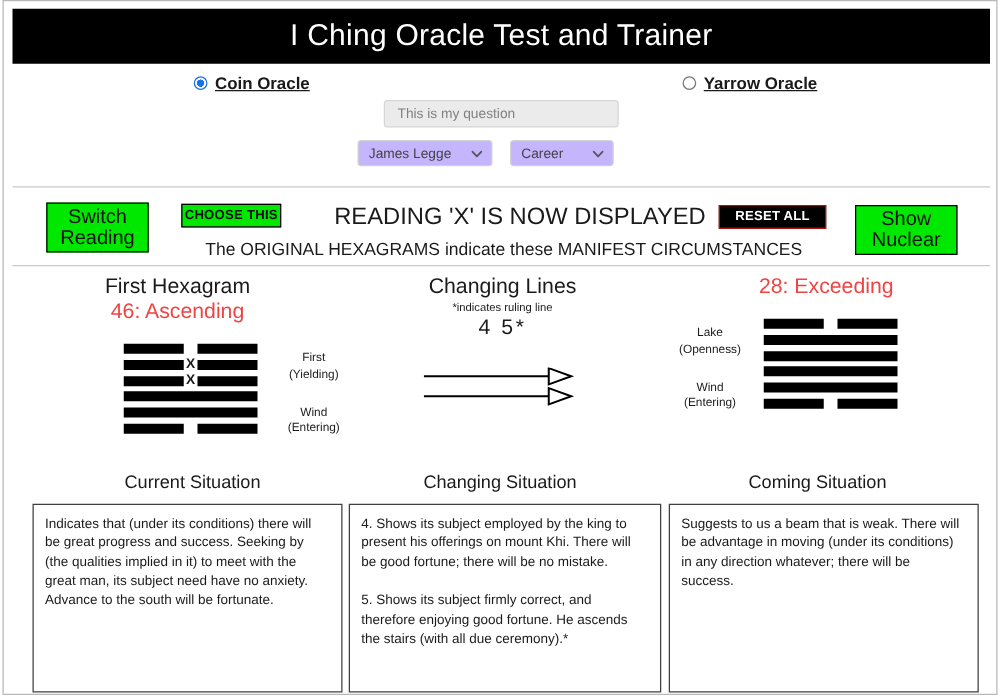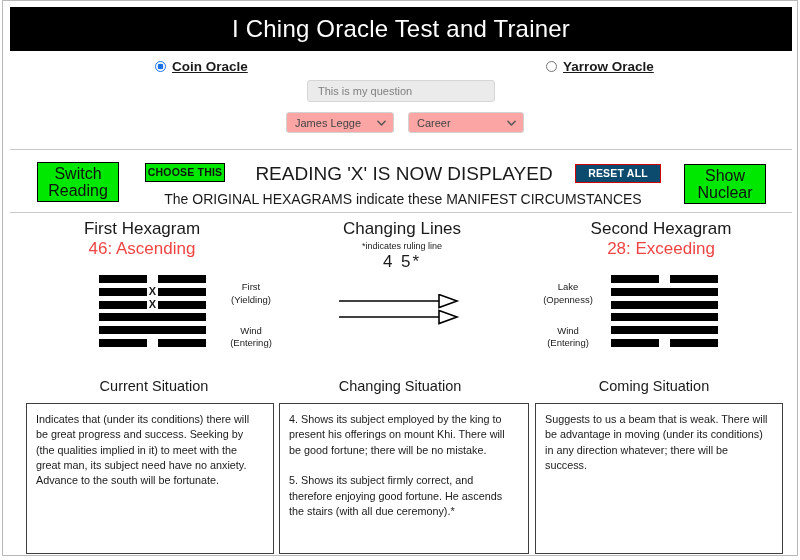--- a/index.html
+++ b/index.html
@@ -96,40 +96,40 @@
     padding: 0 0 0 10px;
     outline: none;
   }
   .question-input::placeholder { color: #808080; opacity: 1; }
 
   .sel {
     position: absolute;
     top: 111px;
     height: 21px;
     box-sizing: border-box;
-    background: #fca5a5;
+    background: #c4b5fd;
     border: 1px solid #d2d2d2;
     border-radius: 3px;
     font-size: 11px;
     color: #444;
     display: flex;
     align-items: center;
     padding-left: 8px;
   }
   .sel .caret {
     position: absolute;
     right: 8px;
     top: 50%;
     transform: translateY(-55%);
     width: 8px;
     height: 8px;
   }
   .sel .caret svg { display: block; }
   .sel-translator { left: 283px; width: 108px; }
-  .sel-topic      { left: 405px; width: 116px; }
+  .sel-topic      { left: 405px; width: 83px; }
 
   
   .hr-top {
     position: absolute;
     left: 7px;
     top: 148px;
     width: 782px;
     height: 1px;
     background: #c9c9c9;
   }
@@ -143,21 +143,21 @@
     text-align: center;
     cursor: pointer;
     padding: 0;
     line-height: 1.08;
   }
   .btn-green {
     background: #00e800;
     color: #111111;
   }
   .btn-red {
-    background: #0c4a6e;
+    background: #000000;
     color: #ffffff;
     border: 1px solid #d40000;
   }
   #switch-reading {
     left: 34px; top: 161px; width: 82px; height: 40px;
     font-size: 16px;
   }
   #choose-this {
     left: 142px; top: 162px; width: 80px; height: 19px;
     font-size: 10.5px; font-weight: bold; letter-spacing: .2px;
@@ -165,21 +165,21 @@
   #reset-all {
     left: 572px; top: 163px; width: 86px; height: 19px;
     font-size: 10.5px; font-weight: bold; letter-spacing: .2px;
   }
   #show-nuclear {
     left: 681px; top: 163px; width: 82px; height: 40px;
     font-size: 16px;
   }
   .reading-headline {
     position: absolute;
-    left: 236px; top: 162px; width: 330px;
+    left: 248px; top: 162px; width: 330px;
     text-align: center;
     font-size: 19px;
     color: #1a1a1a;
     white-space: nowrap;
   }
   .reading-sub {
     position: absolute;
     left: 110px; top: 190px; width: 580px;
     text-align: center;
     font-size: 14px;
@@ -430,21 +430,20 @@
       <svg width="122" height="36" viewBox="0 0 122 36">
         <line x1="0" y1="7" x2="104" y2="7" stroke="#000" stroke-width="1.6"></line>
         <path d="M100 0.5 L118 7 L100 13.5 Z" fill="#fff" stroke="#000" stroke-width="1.6" stroke-linejoin="miter"></path>
         <line x1="0" y1="23" x2="104" y2="23" stroke="#000" stroke-width="1.6"></line>
         <path d="M100 16.5 L118 23 L100 29.5 Z" fill="#fff" stroke="#000" stroke-width="1.6" stroke-linejoin="miter"></path>
       </svg>
     </div>
   </div>
 
   <div class="col col-right">
-    <div class="col-head">Second Hexagram</div>
     <div class="col-sub">28:  Exceeding</div>
     <div class="hex-wrap">
       <div class="hex hex-right-pos" id="hex-second">
           <div class="hx-line yin">
             <span class="seg a"></span>
             <span class="seg b"></span>
           </div>
           <div class="hx-line yang">
             <span class="seg"></span>
           </div>

